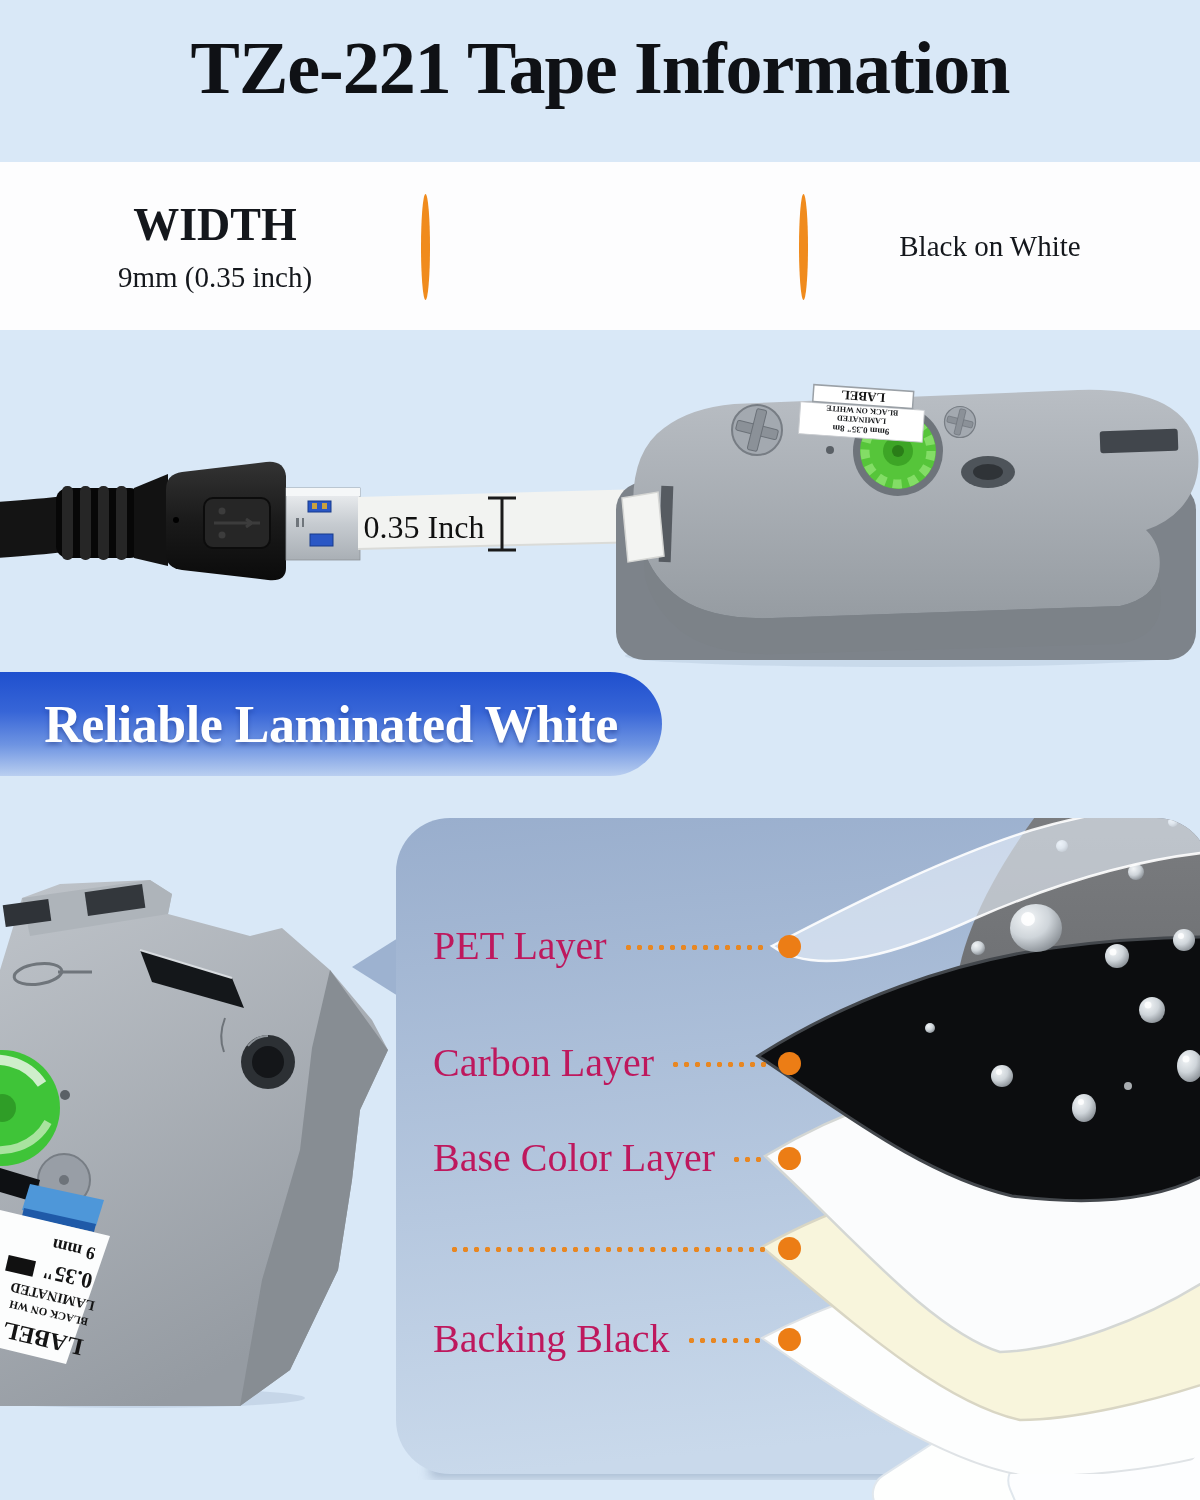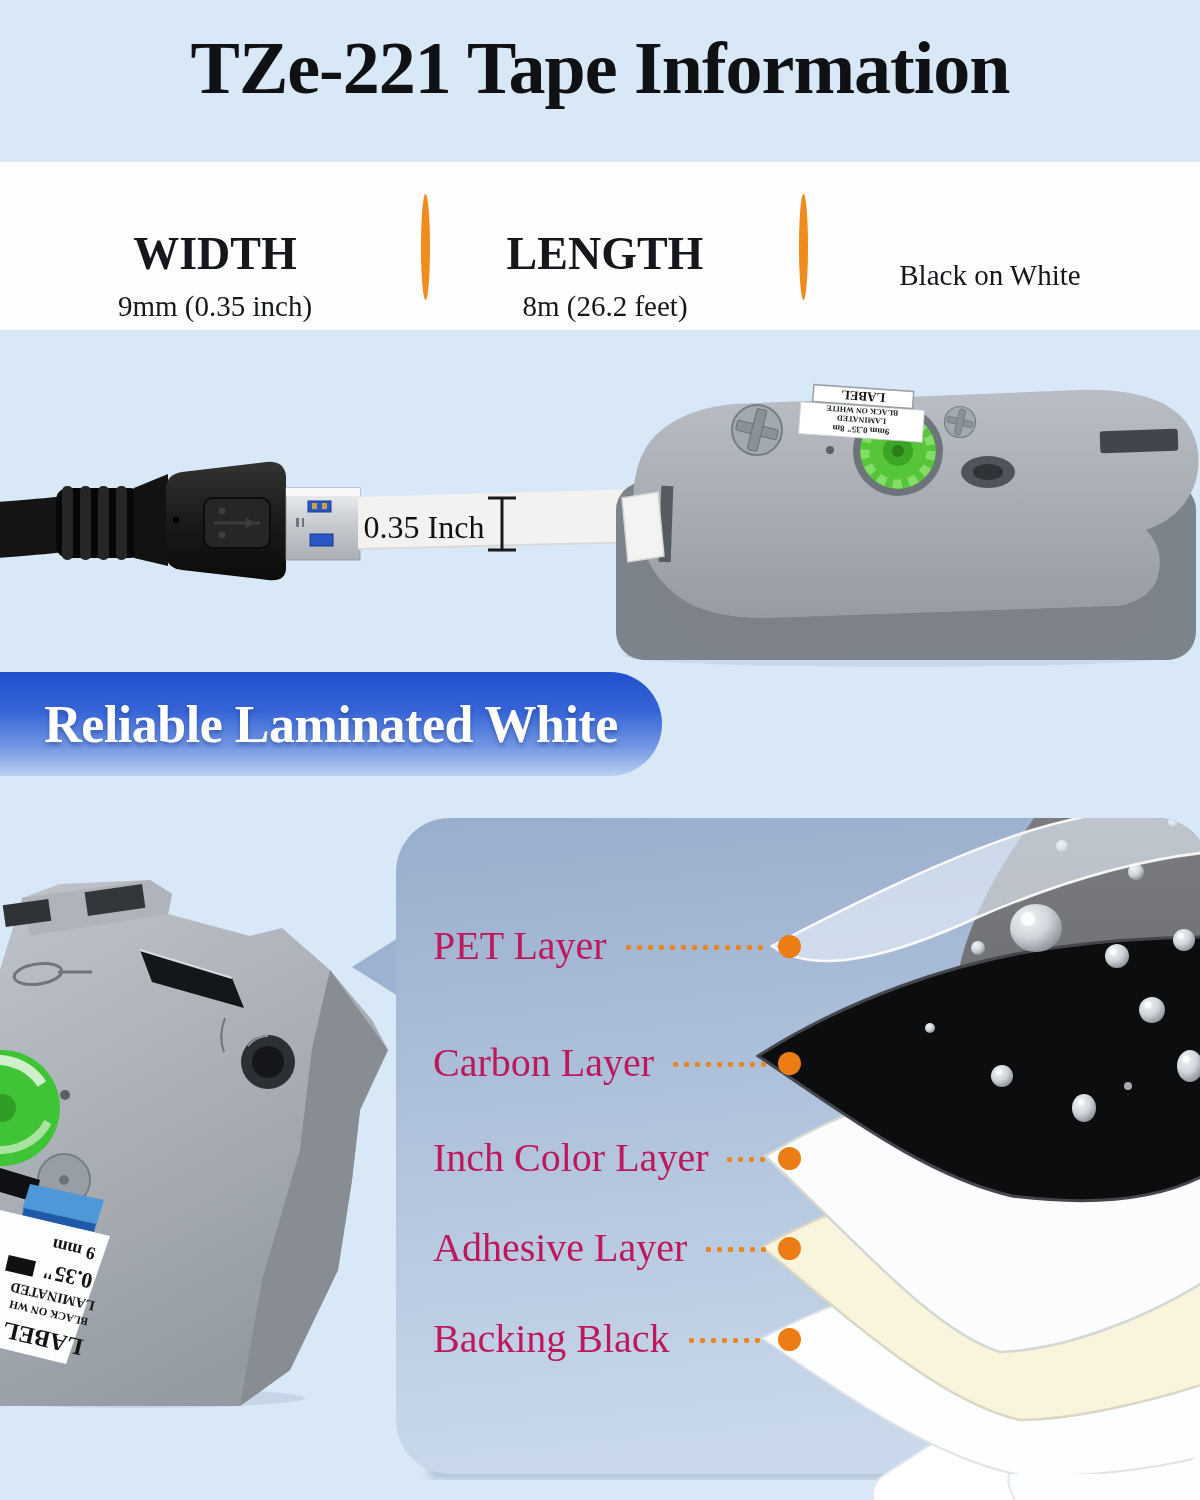--- a/index.html
+++ b/index.html
@@ -10,21 +10,21 @@
   
   .title{
     position:absolute;top:26px;left:0;width:1200px;text-align:center;
     font-size:74px;font-weight:700;letter-spacing:-1px;color:#0F1115;
   }
   .spec-band{
     position:absolute;top:162px;left:0;width:1200px;height:168px;background:#FDFDFE;
   }
   .spec-col{
     position:absolute;top:0;height:100%;display:flex;flex-direction:column;
-    justify-content:center;align-items:center;gap:10px;color:#14171C;margin-top:29px;
+    justify-content:center;align-items:center;gap:10px;color:#14171C;
   }
   .spec-col .lab{font-size:46px;font-weight:700;}
   .spec-col .val{font-size:29px;font-weight:400;}
   .spec-divider{
     position:absolute;top:32px;width:9px;height:106px;background:#F08B1D;border-radius:50%;
   }
   
   .banner{
     position:absolute;top:672px;left:0;width:662px;height:104px;
     border-radius:0 52px 52px 0;
@@ -62,24 +62,20 @@
 <div class="stage">
 
   <div class="title">TZe-221 Tape Information</div>
 
   <div class="spec-band">
     <div class="spec-col" style="left:20px;width:390px;">
       <div class="lab">WIDTH</div>
       <div class="val">9mm (0.35 inch)</div>
     </div>
     <div class="spec-divider" style="left:421px;"></div>
-    <div class="spec-col" style="left:430px;width:350px;">
-      <div class="lab">LENGTH</div>
-      <div class="val">8m (26.2 feet)</div>
-    </div>
     <div class="spec-divider" style="left:799px;"></div>
     <div class="spec-col" style="left:800px;width:380px;">
       <div class="val">Black on White</div>
     </div>
   </div>
 
   <svg id="topPhoto" class="svg-abs" width="1200" height="300" viewBox="0 0 1200 300">
     <defs>
       <linearGradient id="metalGrad" x1="0" y1="0" x2="0" y2="1">
         <stop offset="0" stop-color="#F0F2F4"></stop>
@@ -270,26 +266,25 @@
     <span class="name">PET Layer</span>
     <span class="leader"></span>
     <span class="dot"></span>
   </div>
   <div class="layer-row r1">
     <span class="name">Carbon Layer</span>
     <span class="leader"></span>
     <span class="dot"></span>
   </div>
   <div class="layer-row r2">
-    <span class="name">Inch Color Layer</span>
+    <span class="name">Base Color Layer</span>
     <span class="leader"></span>
     <span class="dot"></span>
   </div>
   <div class="layer-row r3">
-    <span class="name">Adhesive Layer</span>
     <span class="leader"></span>
     <span class="dot"></span>
   </div>
   <div class="layer-row r4">
     <span class="name">Backing Black</span>
     <span class="leader"></span>
     <span class="dot"></span>
   </div>
 
   <svg id="closeupPhoto" class="svg-abs" width="400" height="560" viewBox="0 0 400 560">

